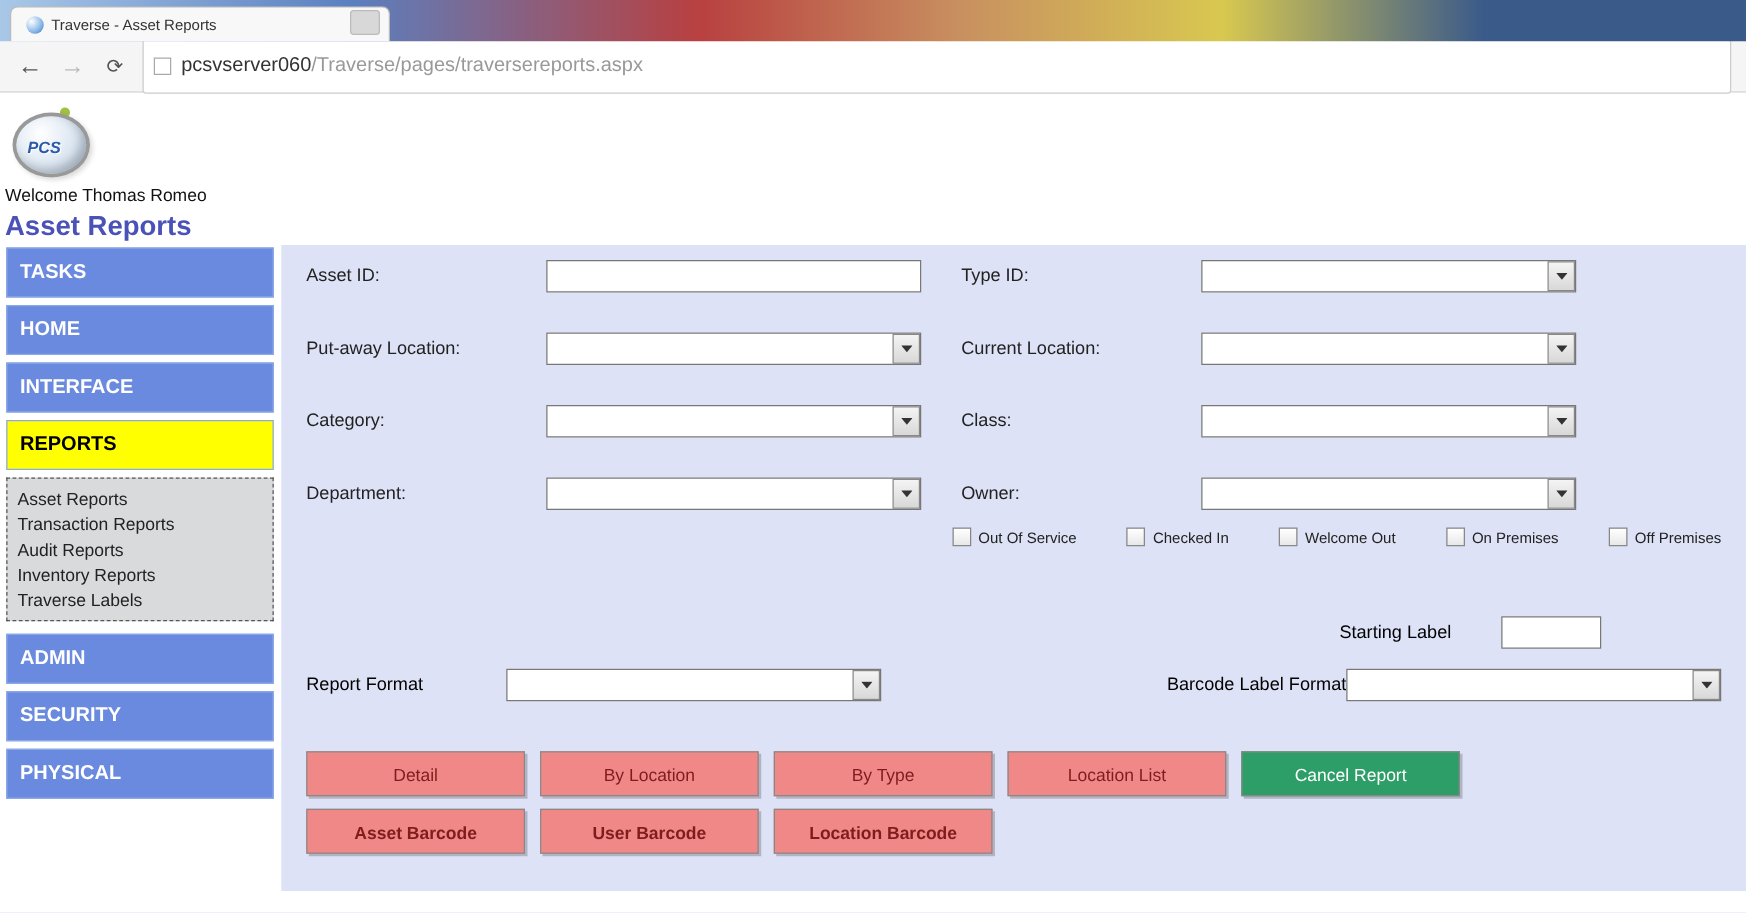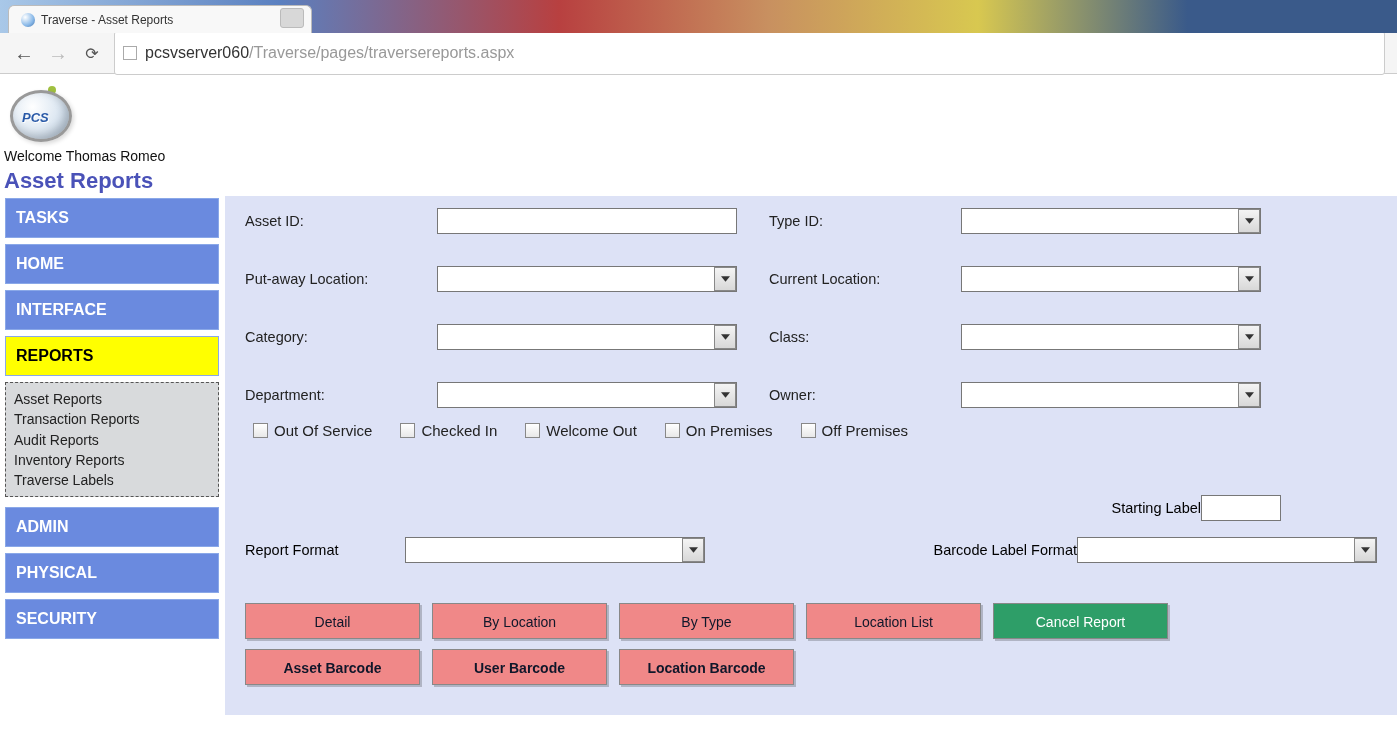--- a/index.html
+++ b/index.html
@@ -41,31 +41,31 @@
   
   .main { flex: 1; background: #dde2f6; padding: 12px 20px 30px 20px; margin-left: 6px; }
   .form-grid { display: grid; grid-template-columns: 160px 300px 160px 300px; column-gap: 20px; row-gap: 14px; align-items: center; gap: 32px; }
   .form-label { font-size: 14.5px; color: #222; }
   .txt { height: 26px; border: 1px solid #777; background: #fff; width: 100%; padding: 0 4px; }
   .sel-wrap { position: relative; width: 100%; height: 26px; }
   .sel-field { width: 100%; height: 100%; border: 1px solid #777; background: #fff; }
   .sel-btn { position: absolute; right: 1px; top: 1px; width: 22px; height: 24px; background: linear-gradient(#f4f4f4, #d8d8d8); border: 1px solid #888; display:flex; align-items:center; justify-content:center; }
   .sel-btn svg { width: 9px; height: 6px; }
   
-  .check-row { display: flex; gap: 28px; padding: 14px 0 10px 8px; font-size: 15px; color:#222; align-items:center; }
+  .check-row { display: flex; gap: 40px; padding: 14px 0 10px 8px; font-size: 12px; color:#222; align-items:center;justify-content:flex-end; }
   .check-row label { display:flex; align-items:center; gap:6px; }
   .chk { width:15px; height:15px; border:1px solid #888; background: linear-gradient(#fff,#e8e8e8); }
   
   .btn-row { display:flex; gap: 12px; margin-top: 40px; }
-  .btn { width: 175px; height: 36px; text-align:center; line-height:36px; font-size:14px; color:#0f172a; border: 1px solid #888; box-shadow: 2px 2px 0 rgba(0,0,0,.2); cursor: default; }
+  .btn { width: 175px; height: 36px; text-align:center; line-height:36px; font-size:14px; color:#7f1d1d; border: 1px solid #888; box-shadow: 2px 2px 0 rgba(0,0,0,.2); cursor: default; }
   .btn.pink { background: #f08888; }
   .btn.green { background: #2e9e68; color: #fff; }
   .btn-row.second { margin-top: 10px; font-weight: bold; }
 
-  .starting-label-row { display:flex; justify-content:flex-end; align-items:center; margin-top: 46px; padding-right: 96px;}
+  .starting-label-row { display:flex; justify-content:flex-end; align-items:center; gap: 40px; margin-top: 46px; padding-right: 96px;}
   .starting-label-row .lbl { font-size:14.5px; }
   .starting-label-row .inp { width: 80px; height:26px; border:1px solid #777; background:#fff; }
 
   .format-row { display:flex; align-items:center; margin-top: 16px; gap: 0; }
   .format-row .lbl1 { width: 160px; font-size:14.5px; }
   .format-row .sel1 { width: 300px; }
   .format-row .spacer { flex: 1; }
   .format-row .lbl2 { font-size:14.5px; margin-right: 0px; }
   .format-row .sel2 { width: 300px; }
 </style>
@@ -113,22 +113,22 @@
       <div class="nav-item">INTERFACE</div>
       <div class="nav-item active">REPORTS</div>
       <div class="subnav">
         <div>Asset Reports</div>
         <div>Transaction Reports</div>
         <div>Audit Reports</div>
         <div>Inventory Reports</div>
         <div>Traverse Labels</div>
       </div>
       <div class="nav-item">ADMIN</div>
+      <div class="nav-item">SECURITY</div>
       <div class="nav-item">PHYSICAL</div>
-      <div class="nav-item">SECURITY</div>
     </div>
 
     <div class="main">
       <div class="form-grid">
         <div class="form-label">Asset ID:</div>
         <input class="txt" value="" style="">
         <div class="form-label">Type ID:</div>
         <div class="sel-wrap">
           <div class="sel-field"></div>
           <div class="sel-btn">

